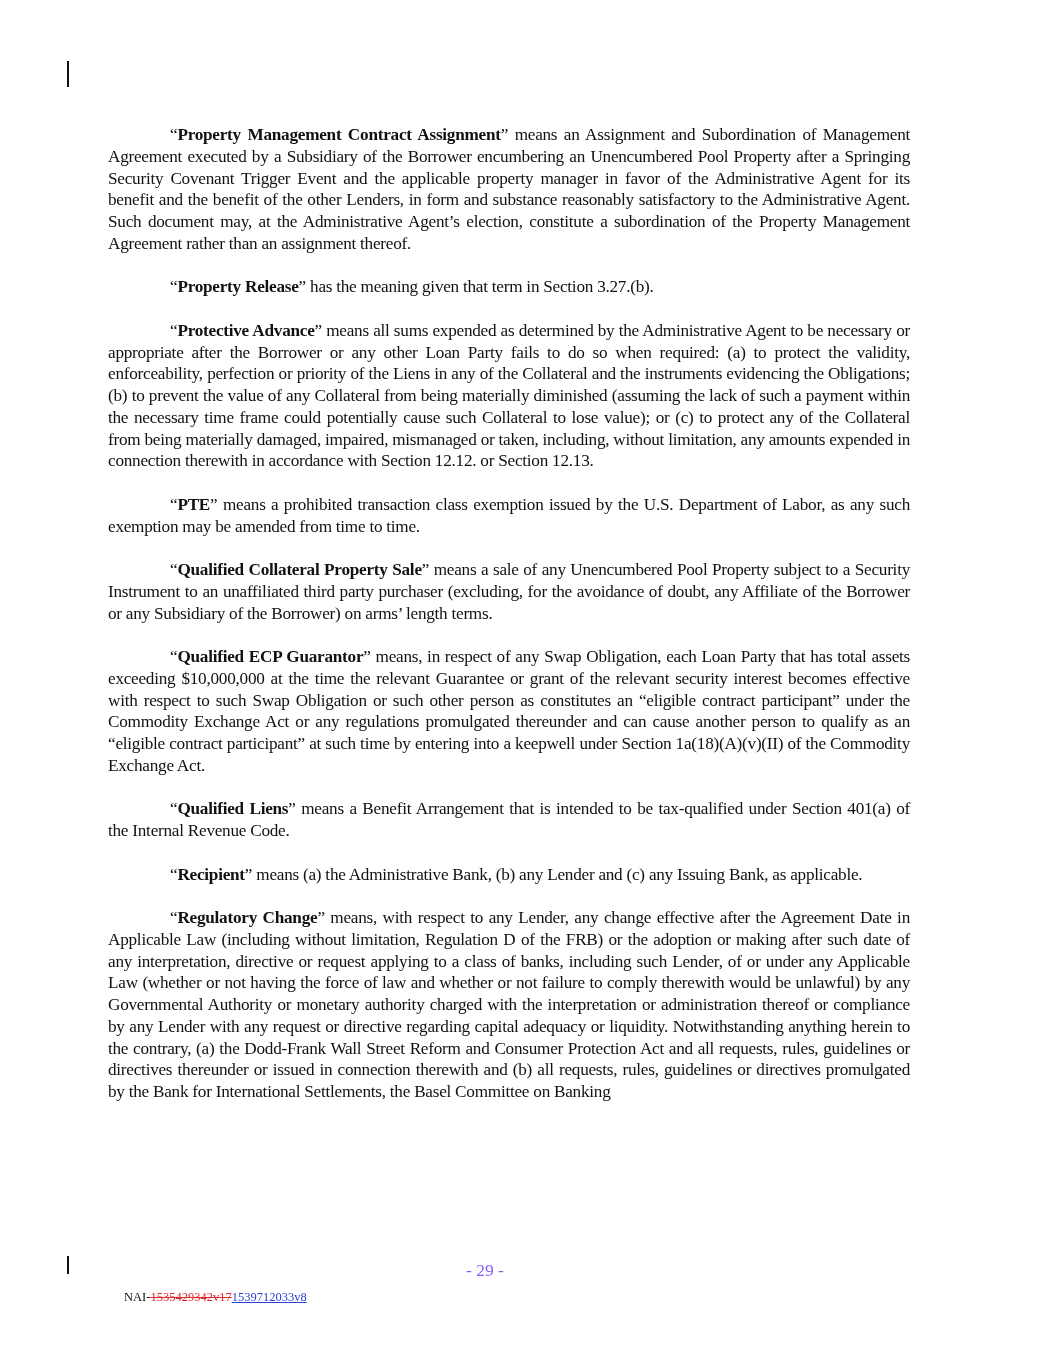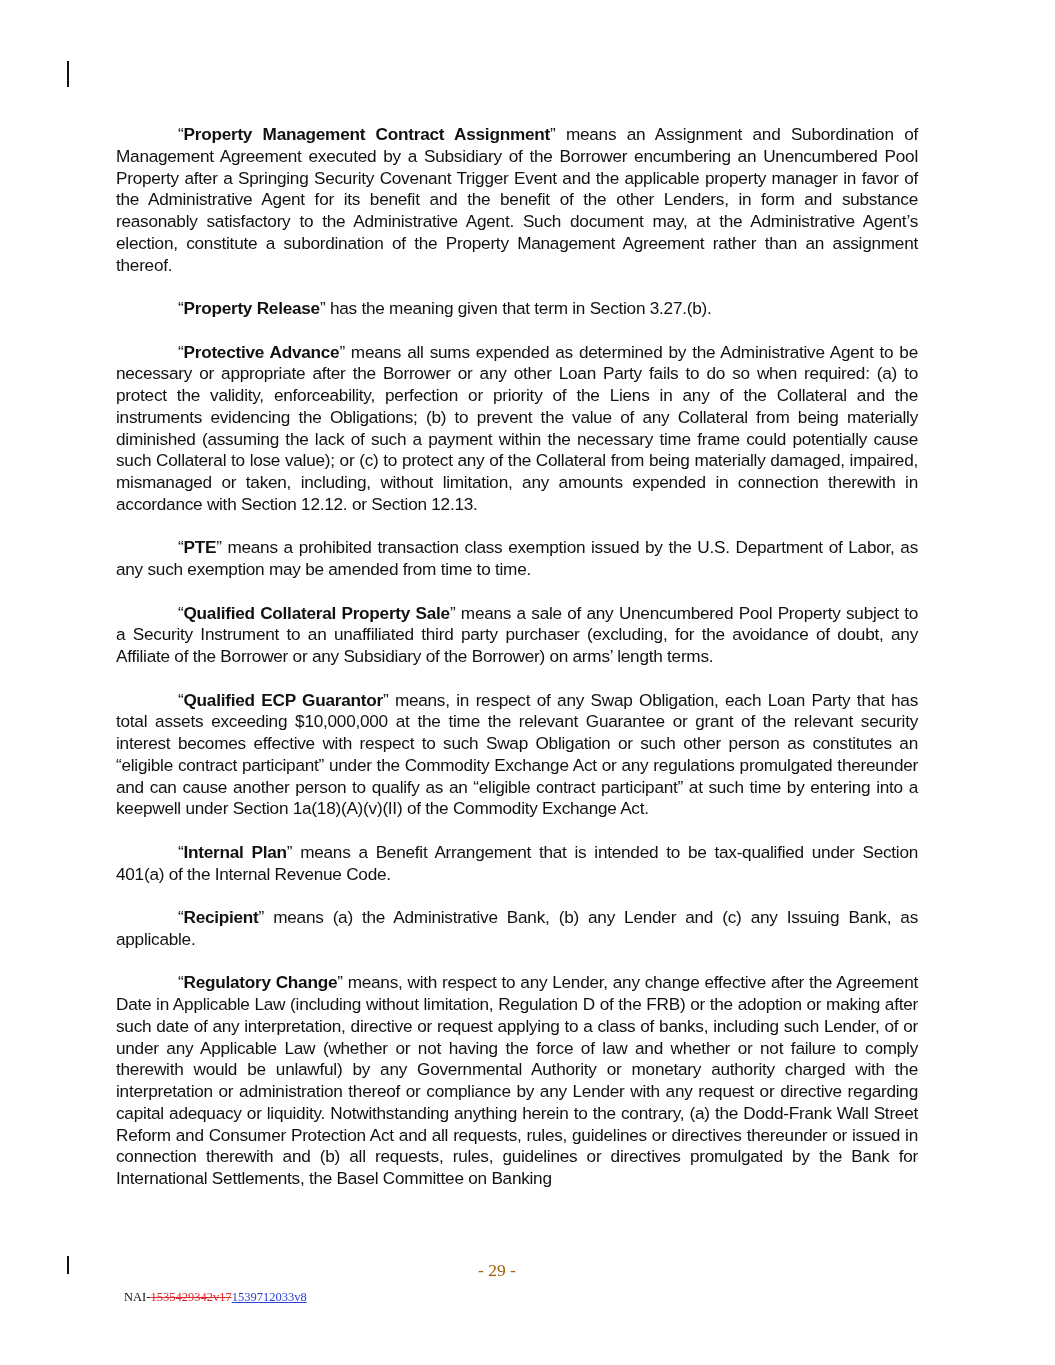--- a/index.html
+++ b/index.html
@@ -1,51 +1,51 @@
 <!DOCTYPE html>
 <html><head>
 <meta charset="utf-8">
 <style>
   html, body { margin: 0; padding: 0; background: #ffffff; }
   body { width: 1055px; height: 1365px; position: relative; overflow: hidden; }
   .page {
-    position: absolute; left: 116px; top: 124px; width: 802px;
-    font-family: Liberation Sans, sans-serif;
+    position: absolute; left: 108px; top: 124px; width: 802px;
+    font-family: Liberation Serif, serif;
     font-size: 17.2px; line-height: 21.75px; color: #111;
     letter-spacing: -0.25px;
   }
   .para {
     text-align: justify; text-indent: 62px; margin: 0 0 21.75px 0;
   }
   .term { font-weight: bold; }
   .change-bar { position: absolute; width: 2px; background: #111; }
   .footer-id {
     position: absolute; left: 124px; top: 1258px;
     font-family: "Liberation Serif", serif; font-size: 12.5px; color: #111; margin-top: 32px;
   }
   .deleted { color: #e0282e; text-decoration: line-through; }
   .inserted { color: #2a3fd6; text-decoration: underline; }
   .page-number {
-    position: absolute; left: 12px; width: 970px; top: 1260px; text-align: center;
-    font-family: "Liberation Serif", serif; font-size: 17.5px; color: #a16207;
+    position: absolute; left: 0; width: 970px; top: 1260px; text-align: center;
+    font-family: "Liberation Serif", serif; font-size: 17.5px; color: #8b5cf6;
   }
 </style>
 </head>
 <body>
 
 <div class="change-bar" style="left:67px; top:61px; height:26px;"></div>
 
 <div class="page">
   <p class="para"><span>“</span><span class="term">Property Management Contract Assignment</span><span>”</span><span> means an Assignment and Subordination of Management Agreement executed by a Subsidiary of the Borrower encumbering an Unencumbered Pool Property after a Springing Security Covenant Trigger Event and the applicable property manager in favor of the Administrative Agent for its benefit and the benefit of the other Lenders, in form and substance reasonably satisfactory to the Administrative Agent.  Such document may, at the Administrative Agent’s election, constitute a subordination of the Property Management Agreement rather than an assignment thereof.</span></p>
   <p class="para"><span>“</span><span class="term">Property Release</span><span>”</span><span> has the meaning given that term in Section 3.27.(b).</span></p>
   <p class="para"><span>“</span><span class="term">Protective Advance</span><span>”</span><span> means all sums expended as determined by the Administrative Agent to be necessary or appropriate after the Borrower or any other Loan Party fails to do so when required: (a) to protect the validity, enforceability, perfection or priority of the Liens in any of the Collateral and the instruments evidencing the Obligations; (b) to prevent the value of any Collateral from being materially diminished (assuming the lack of such a payment within the necessary time frame could potentially cause such Collateral to lose value); or (c) to protect any of the Collateral from being materially damaged, impaired, mismanaged or taken, including, without limitation, any amounts expended in connection therewith in accordance with Section 12.12. or Section 12.13.</span></p>
   <p class="para"><span>“</span><span class="term">PTE</span><span>”</span><span> means a prohibited transaction class exemption issued by the U.S. Department of Labor, as any such exemption may be amended from time to time.</span></p>
   <p class="para"><span>“</span><span class="term">Qualified Collateral Property Sale</span><span>”</span><span> means a sale of any Unencumbered Pool Property subject to a Security Instrument to an unaffiliated third party purchaser (excluding, for the avoidance of doubt, any Affiliate of the Borrower or any Subsidiary of the Borrower) on arms’ length terms.</span></p>
   <p class="para"><span>“</span><span class="term">Qualified ECP Guarantor</span><span>”</span><span> means, in respect of any Swap Obligation, each Loan Party that has total assets exceeding $10,000,000 at the time the relevant Guarantee or grant of the relevant security interest becomes effective with respect to such Swap Obligation or such other person as constitutes an “eligible contract participant” under the Commodity Exchange Act or any regulations promulgated thereunder and can cause another person to qualify as an “eligible contract participant” at such time by entering into a keepwell under Section 1a(18)(A)(v)(II) of the Commodity Exchange Act.</span></p>
-  <p class="para"><span>“</span><span class="term">Internal Plan</span><span>”</span><span> means a Benefit Arrangement that is intended to be tax-qualified under Section 401(a) of the Internal Revenue Code.</span></p>
+  <p class="para"><span>“</span><span class="term">Qualified Liens</span><span>”</span><span> means a Benefit Arrangement that is intended to be tax-qualified under Section 401(a) of the Internal Revenue Code.</span></p>
   <p class="para"><span>“</span><span class="term">Recipient</span><span>”</span><span> means (a) the Administrative Bank, (b) any Lender and (c) any Issuing Bank, as applicable.</span></p>
   <p class="para"><span>“</span><span class="term">Regulatory Change</span><span>”</span><span> means, with respect to any Lender, any change effective after the Agreement Date in Applicable Law (including without limitation, Regulation D of the FRB) or the adoption or making after such date of any interpretation, directive or request applying to a class of banks, including such Lender, of or under any Applicable Law (whether or not having the force of law and whether or not failure to comply therewith would be unlawful) by any Governmental Authority or monetary authority charged with the interpretation or administration thereof or compliance by any Lender with any request or directive regarding capital adequacy or liquidity.  Notwithstanding anything herein to the contrary, (a) the Dodd-Frank Wall Street Reform and Consumer Protection Act and all requests, rules, guidelines or directives thereunder or issued in connection therewith and (b) all requests, rules, guidelines or directives promulgated by the Bank for International Settlements, the Basel Committee on Banking</span></p>
 </div>
 
 <div class="change-bar" style="left:67px; top:1256px; height:18px;"></div>
 
 <div class="footer-id"><span>NAI-</span><span class="deleted">1535429342v17</span><span class="inserted">1539712033v8</span></div>
 
 <div class="page-number">- 29 -</div>
 

